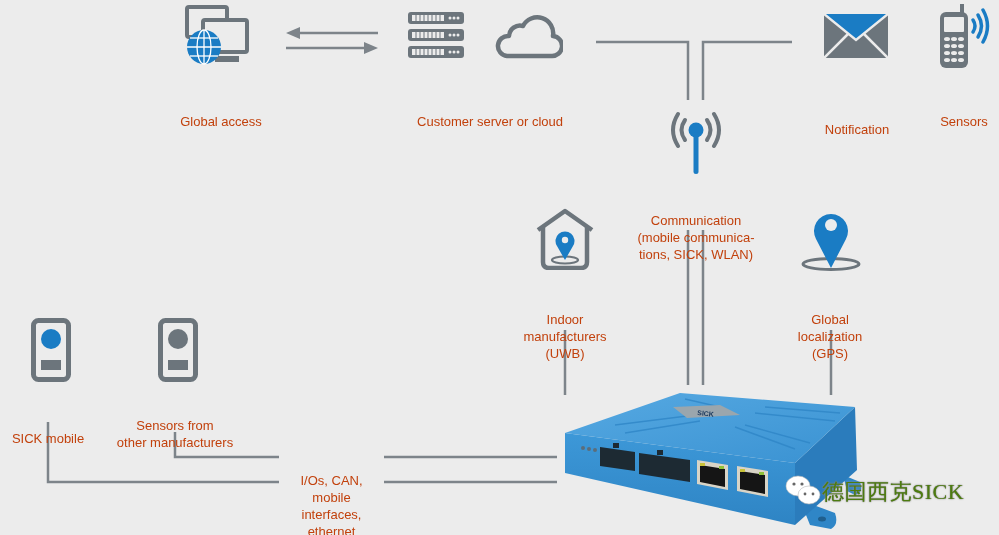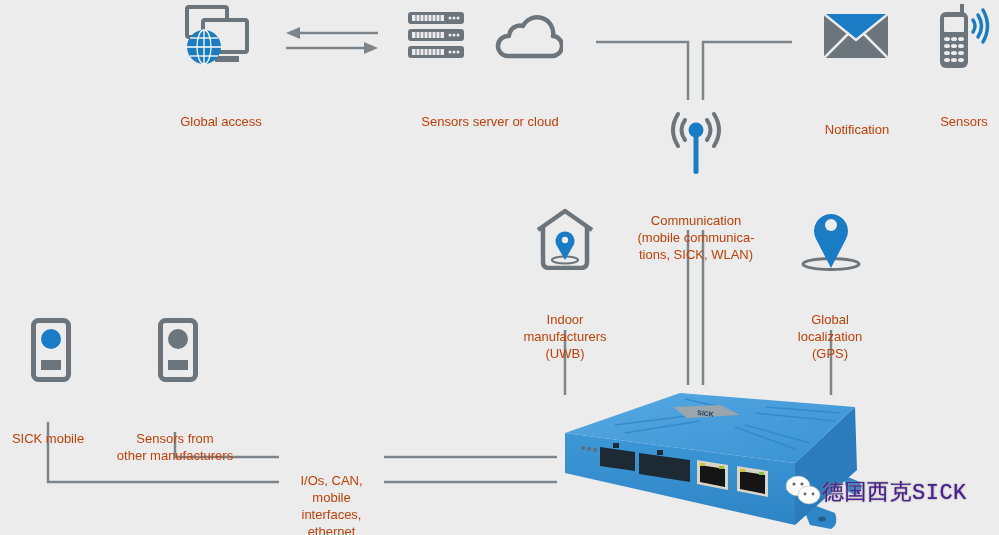--- a/index.html
+++ b/index.html
@@ -15,23 +15,23 @@
     position: absolute;
     font-size: 13px; line-height: 17px;
     text-align: center; white-space: pre-line;
     color: #c2410c;
     margin-top: 35px;
   }
   svg.layer { position: absolute; left: 0; top: 0; }
   .line { stroke: #7d848a; stroke-width: 2.5; fill: none; }
   .watermark {
     position: absolute; left: 822px; top: 477px;
-    font-size: 22px; color: #4c1d95;
+    font-size: 22px; color: #4d7c0f;
     text-shadow: 0 0 1px #777, 0 0 2px #999;
-    font-family: Liberation Mono, monospace;
+    font-family: Liberation Serif, serif;
     letter-spacing: 0.5px;
   }
 </style>
 </head>
 <body>
 
 <svg class="layer" width="999" height="535">
 
   <g>
     <line class="line" x1="378" y1="33" x2="296" y2="33"></line>
@@ -114,21 +114,21 @@
       <line x1="20" y1="37" x2="20" y2="43"></line>
       <line x1="24" y1="37" x2="24" y2="43"></line>
       <line x1="28" y1="37" x2="28" y2="43"></line>
       <line x1="32" y1="37" x2="32" y2="43"></line>
   </g>
 </svg>
 
 <svg class="abs" style="left:495px;top:14px" width="68" height="46" viewBox="0 0 68 46">
   <path d="M12 42 H56 A10 10 0 0 0 58 22 A16 16 0 0 0 28 12 A11 11 0 0 0 14 22 A10 10 0 0 0 12 42 Z" fill="none" stroke="#6c757c" stroke-width="4.5" stroke-linejoin="round"></path>
 </svg>
-<div class="label" style="left:395px;top:78px;width:190px">Sensors server or cloud</div>
+<div class="label" style="left:395px;top:78px;width:190px">Customer server or cloud</div>
 
 <svg class="abs" style="left:824px;top:14px" width="64" height="44" viewBox="0 0 64 44">
   <rect x="0" y="0" width="64" height="44" fill="#6c757c"></rect>
   <polygon points="0,0 64,0 32,26" fill="#1a7cc4"></polygon>
   <polyline points="0,0 32,26 64,0" fill="none" stroke="#ececec" stroke-width="2.5"></polyline>
   <line x1="0" y1="44" x2="24" y2="20" stroke="#ececec" stroke-width="2.5"></line>
   <line x1="64" y1="44" x2="40" y2="20" stroke="#ececec" stroke-width="2.5"></line>
 </svg>
 <div class="label" style="left:808px;top:86px;width:98px">Notification</div>
 
@@ -197,21 +197,21 @@
   <circle cx="20" cy="21" r="10" fill="#1a7cc4"></circle>
   <rect x="10" y="42" width="20" height="10" fill="#6c757c"></rect>
 </svg>
 <div class="label" style="left:0px;top:395px;width:96px">SICK mobile</div>
 
 <svg class="abs" style="left:158px;top:318px" width="40" height="64" viewBox="0 0 40 64">
   <rect x="2.5" y="2.5" width="35" height="59" rx="5" fill="#ececec" stroke="#6c757c" stroke-width="5"></rect>
   <circle cx="20" cy="21" r="10" fill="#6c757c"></circle>
   <rect x="10" y="42" width="20" height="10" fill="#6c757c"></rect>
 </svg>
-<div class="label" style="left:100px;top:395px;width:150px">Sensors from
+<div class="label" style="left:100px;top:382px;width:150px">Sensors from
 other manufacturers</div>
 
 <div class="label" style="left:279px;top:437px;width:105px">I/Os, CAN,
 mobile
 interfaces,
 ethernet</div>
 
 <svg class="abs" style="left:555px;top:385px" width="310" height="150" viewBox="0 0 310 150">
   <defs>
     <linearGradient id="topg" x1="0" y1="0" x2="1" y2="1">

